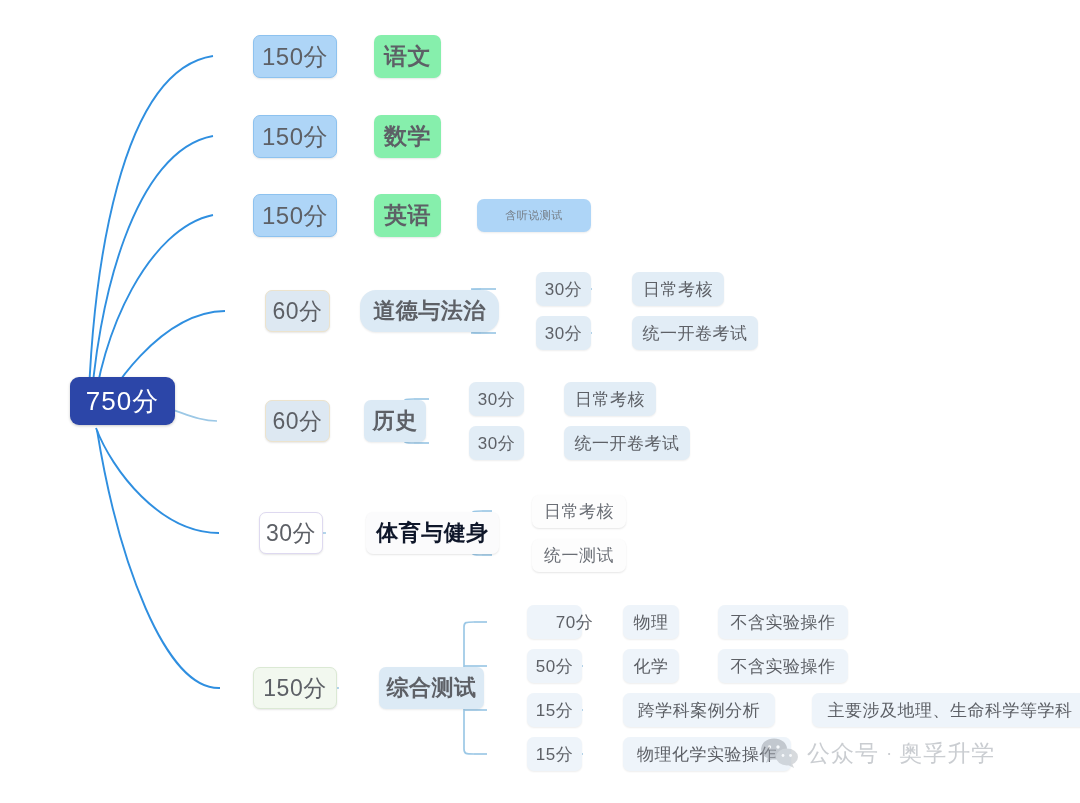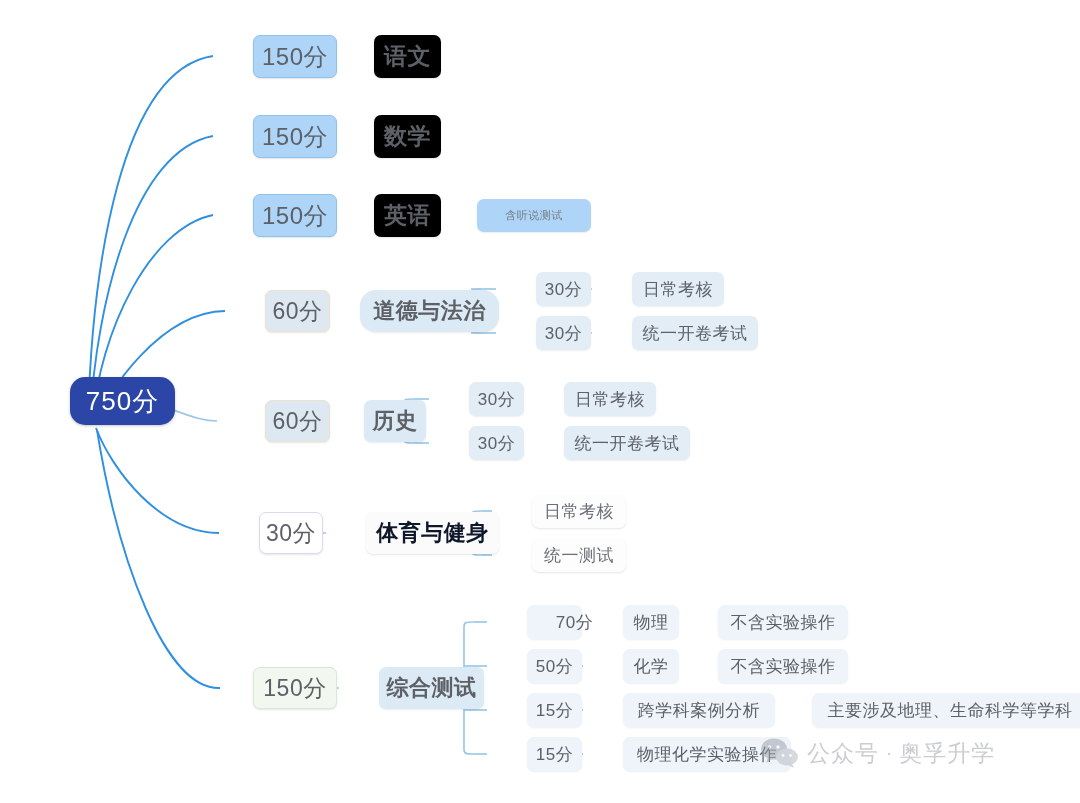--- a/index.html
+++ b/index.html
@@ -37,21 +37,21 @@
     white-space: nowrap;
     line-height: 1;
     letter-spacing: 0.5px;
     margin-left: 40px;
   }
   
   .n-root {
     background: #2c46a8;
     color: #ffffff;
     font-size: 26px;
-    border-radius: 15px;
+    border-radius: 9px;
     box-shadow: 0 1px 3px rgba(0,0,0,0.22);
     letter-spacing: 1px;
   }
   
   .n-score-blue {
     background: #aed5f7;
     border: 1.5px solid #8dc2ef;
     color: #5d6066;
     font-size: 24px;
     box-shadow: 0 1px 2px rgba(0,0,0,0.10);
@@ -72,21 +72,21 @@
   }
   .n-score-green {
     background: #f2f8ef;
     border: 1.5px solid #dbe9d4;
     color: #5d6066;
     font-size: 23px;
     box-shadow: 0 1px 2px rgba(0,0,0,0.10);
   }
   
   .n-subj-blue {
-    background: #000000;
+    background: #86efac;
     color: #5d6066;
     font-size: 23px;
     font-weight: bold;
     box-shadow: 0 1px 2px rgba(0,0,0,0.10);
   }
   .n-subj-soft {
     background: #dceaf5;
     color: #5d6066;
     font-size: 22px;
     font-weight: bold;

